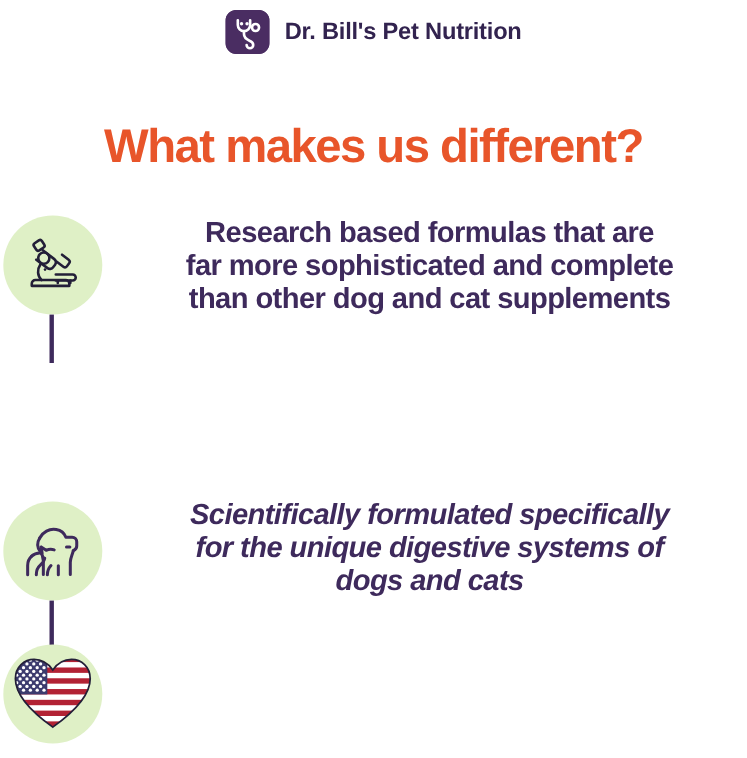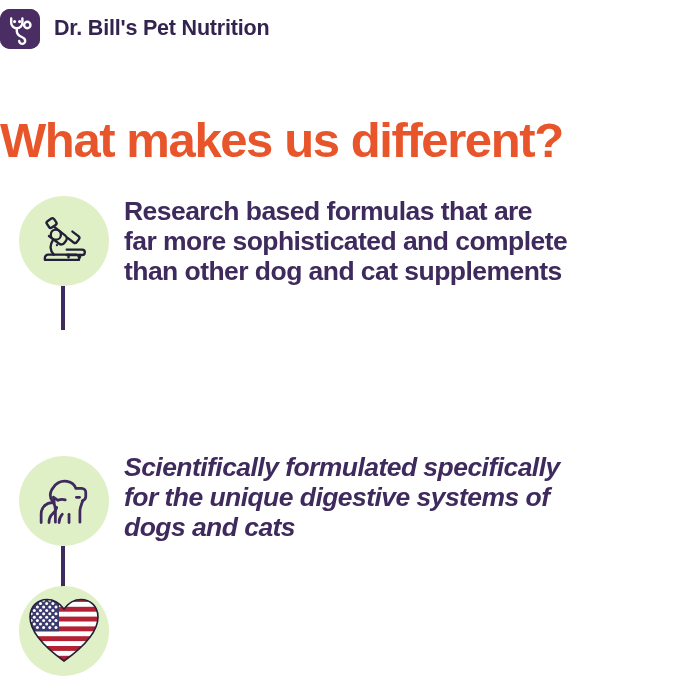--- a/index.html
+++ b/index.html
@@ -25,21 +25,21 @@
 
   
   .brand-header {
     position: absolute;
     top: 6px;
     left: 0;
     width: 679px;
     height: 46px;
     display: flex;
     align-items: center;
-    justify-content: flex-start;
+    justify-content: center;
     gap: 14px;
   }
   .brand-logo-mark {
     width: 40px;
     height: 40px;
     flex: 0 0 40px;
     border-radius: 10px;
     background: #4A2D62;
     display: block;
   }
@@ -52,35 +52,37 @@
     white-space: nowrap;
     line-height: 1;
   }
 
   
   .headline {
     position: absolute;
     top: 82px;
     left: 0;
     width: 679px;
-    font-size: 49px;
+    text-align: center;
+    font-size: 43px;
     font-weight: bold;
     color: #E8552A;
     letter-spacing: -1.4px;
     line-height: 1.06;
     white-space: nowrap;
   }
 
   
   .features {
     position: absolute;
     top: 180px;
-    left: 16px;
+    left: 0;
     width: 567px;
     height: 509px;
+    text-align: center;
   }
 
   .feature-row {
     position: absolute;
     left: 0;
     width: 679px;
     display: flex;
     align-items: flex-start;
   }
   .feature-row.r0 { top: 8px; }

